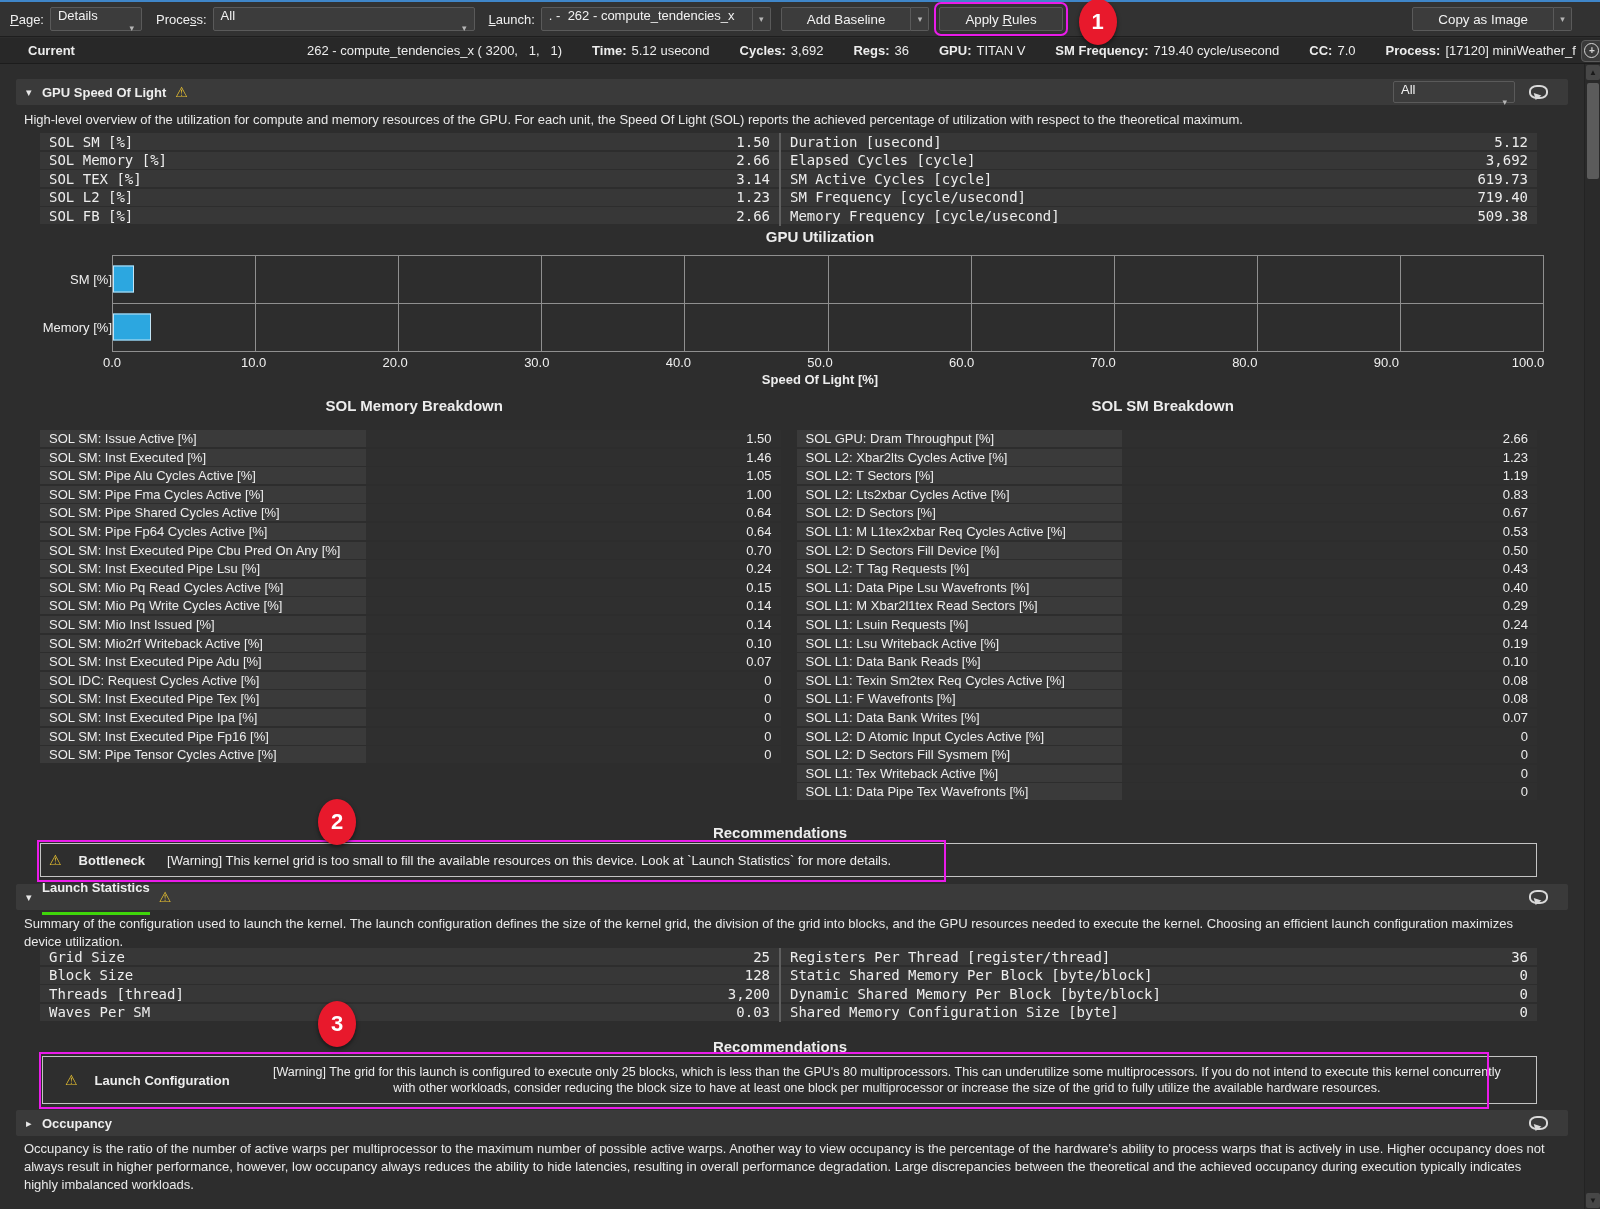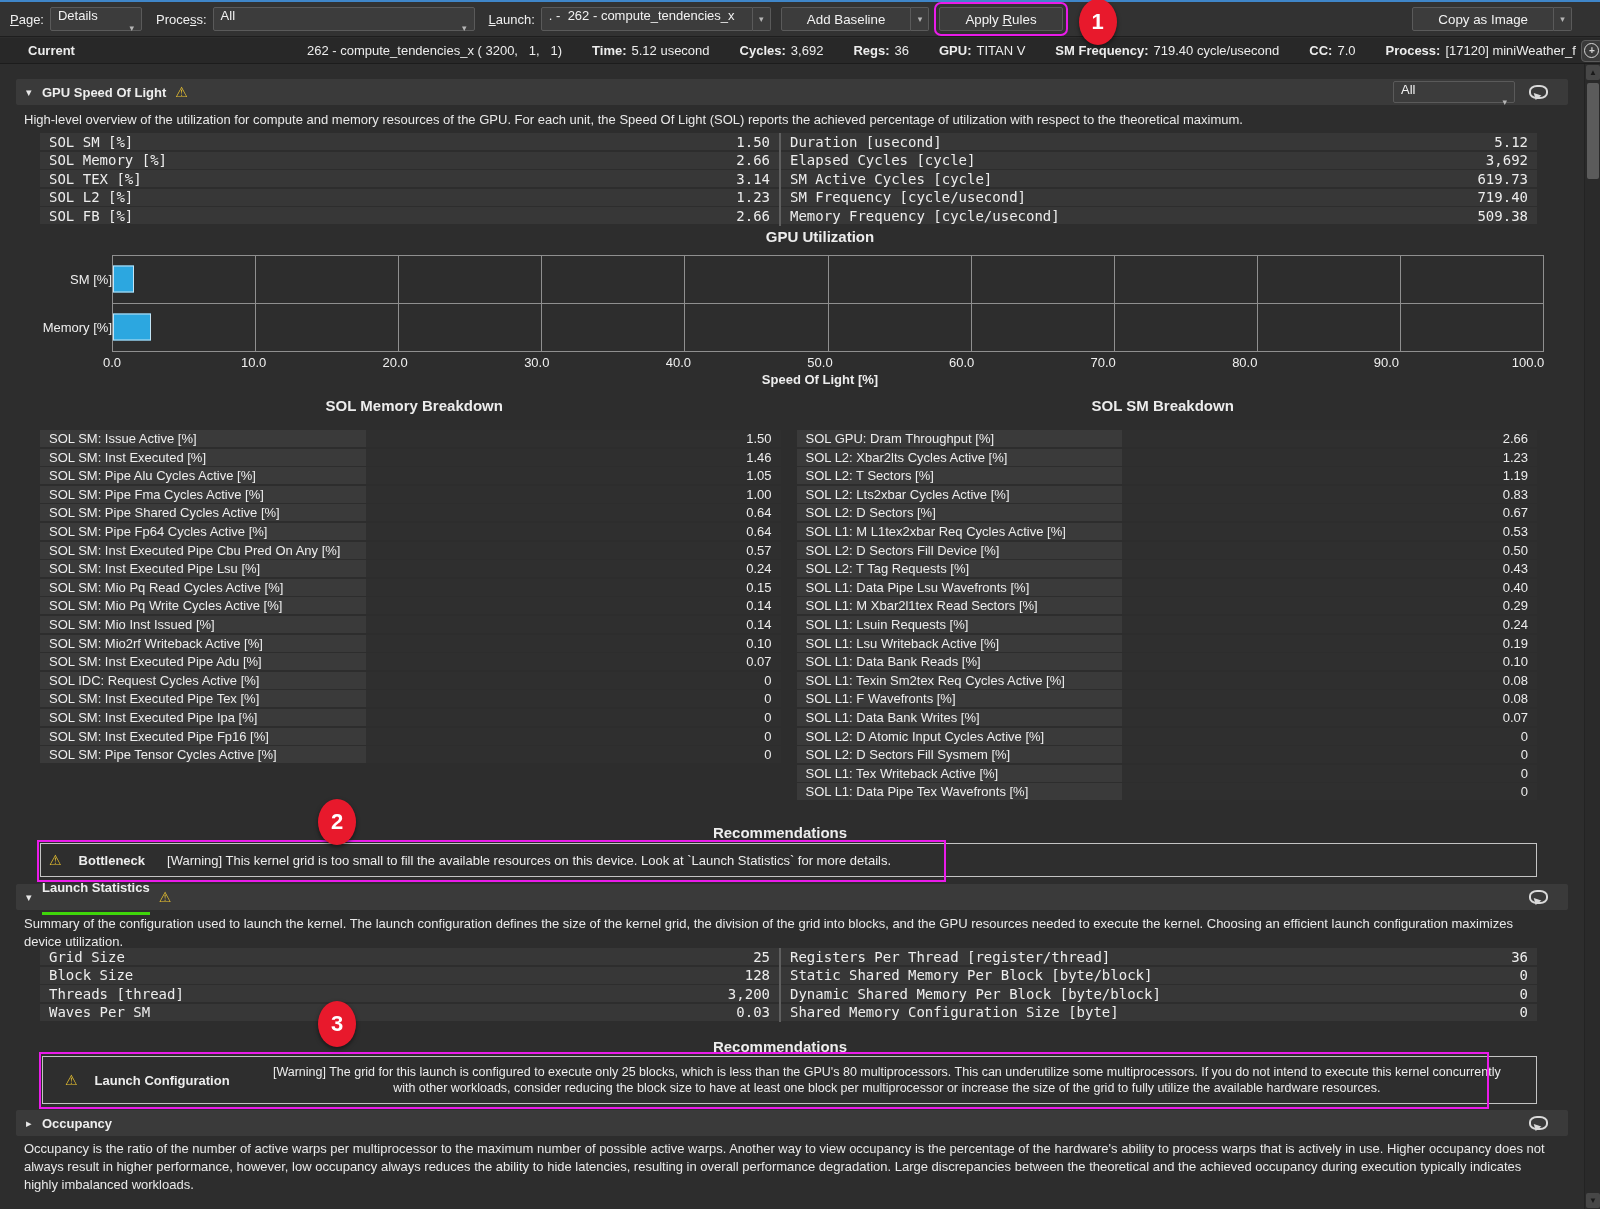--- a/index.html
+++ b/index.html
@@ -337,21 +337,21 @@
           <div class="bd-row">
             <span class="tname">SOL SM: Pipe Shared Cycles Active [%]</span>
             <span class="tval">0.64</span>
           </div>
           <div class="bd-row">
             <span class="tname">SOL SM: Pipe Fp64 Cycles Active [%]</span>
             <span class="tval">0.64</span>
           </div>
           <div class="bd-row">
             <span class="tname">SOL SM: Inst Executed Pipe Cbu Pred On Any [%]</span>
-            <span class="tval">0.57</span>
+            <span class="tval">0.70</span>
           </div>
           <div class="bd-row">
             <span class="tname">SOL SM: Inst Executed Pipe Lsu [%]</span>
             <span class="tval">0.24</span>
           </div>
           <div class="bd-row">
             <span class="tname">SOL SM: Mio Pq Read Cycles Active [%]</span>
             <span class="tval">0.15</span>
           </div>
           <div class="bd-row">

